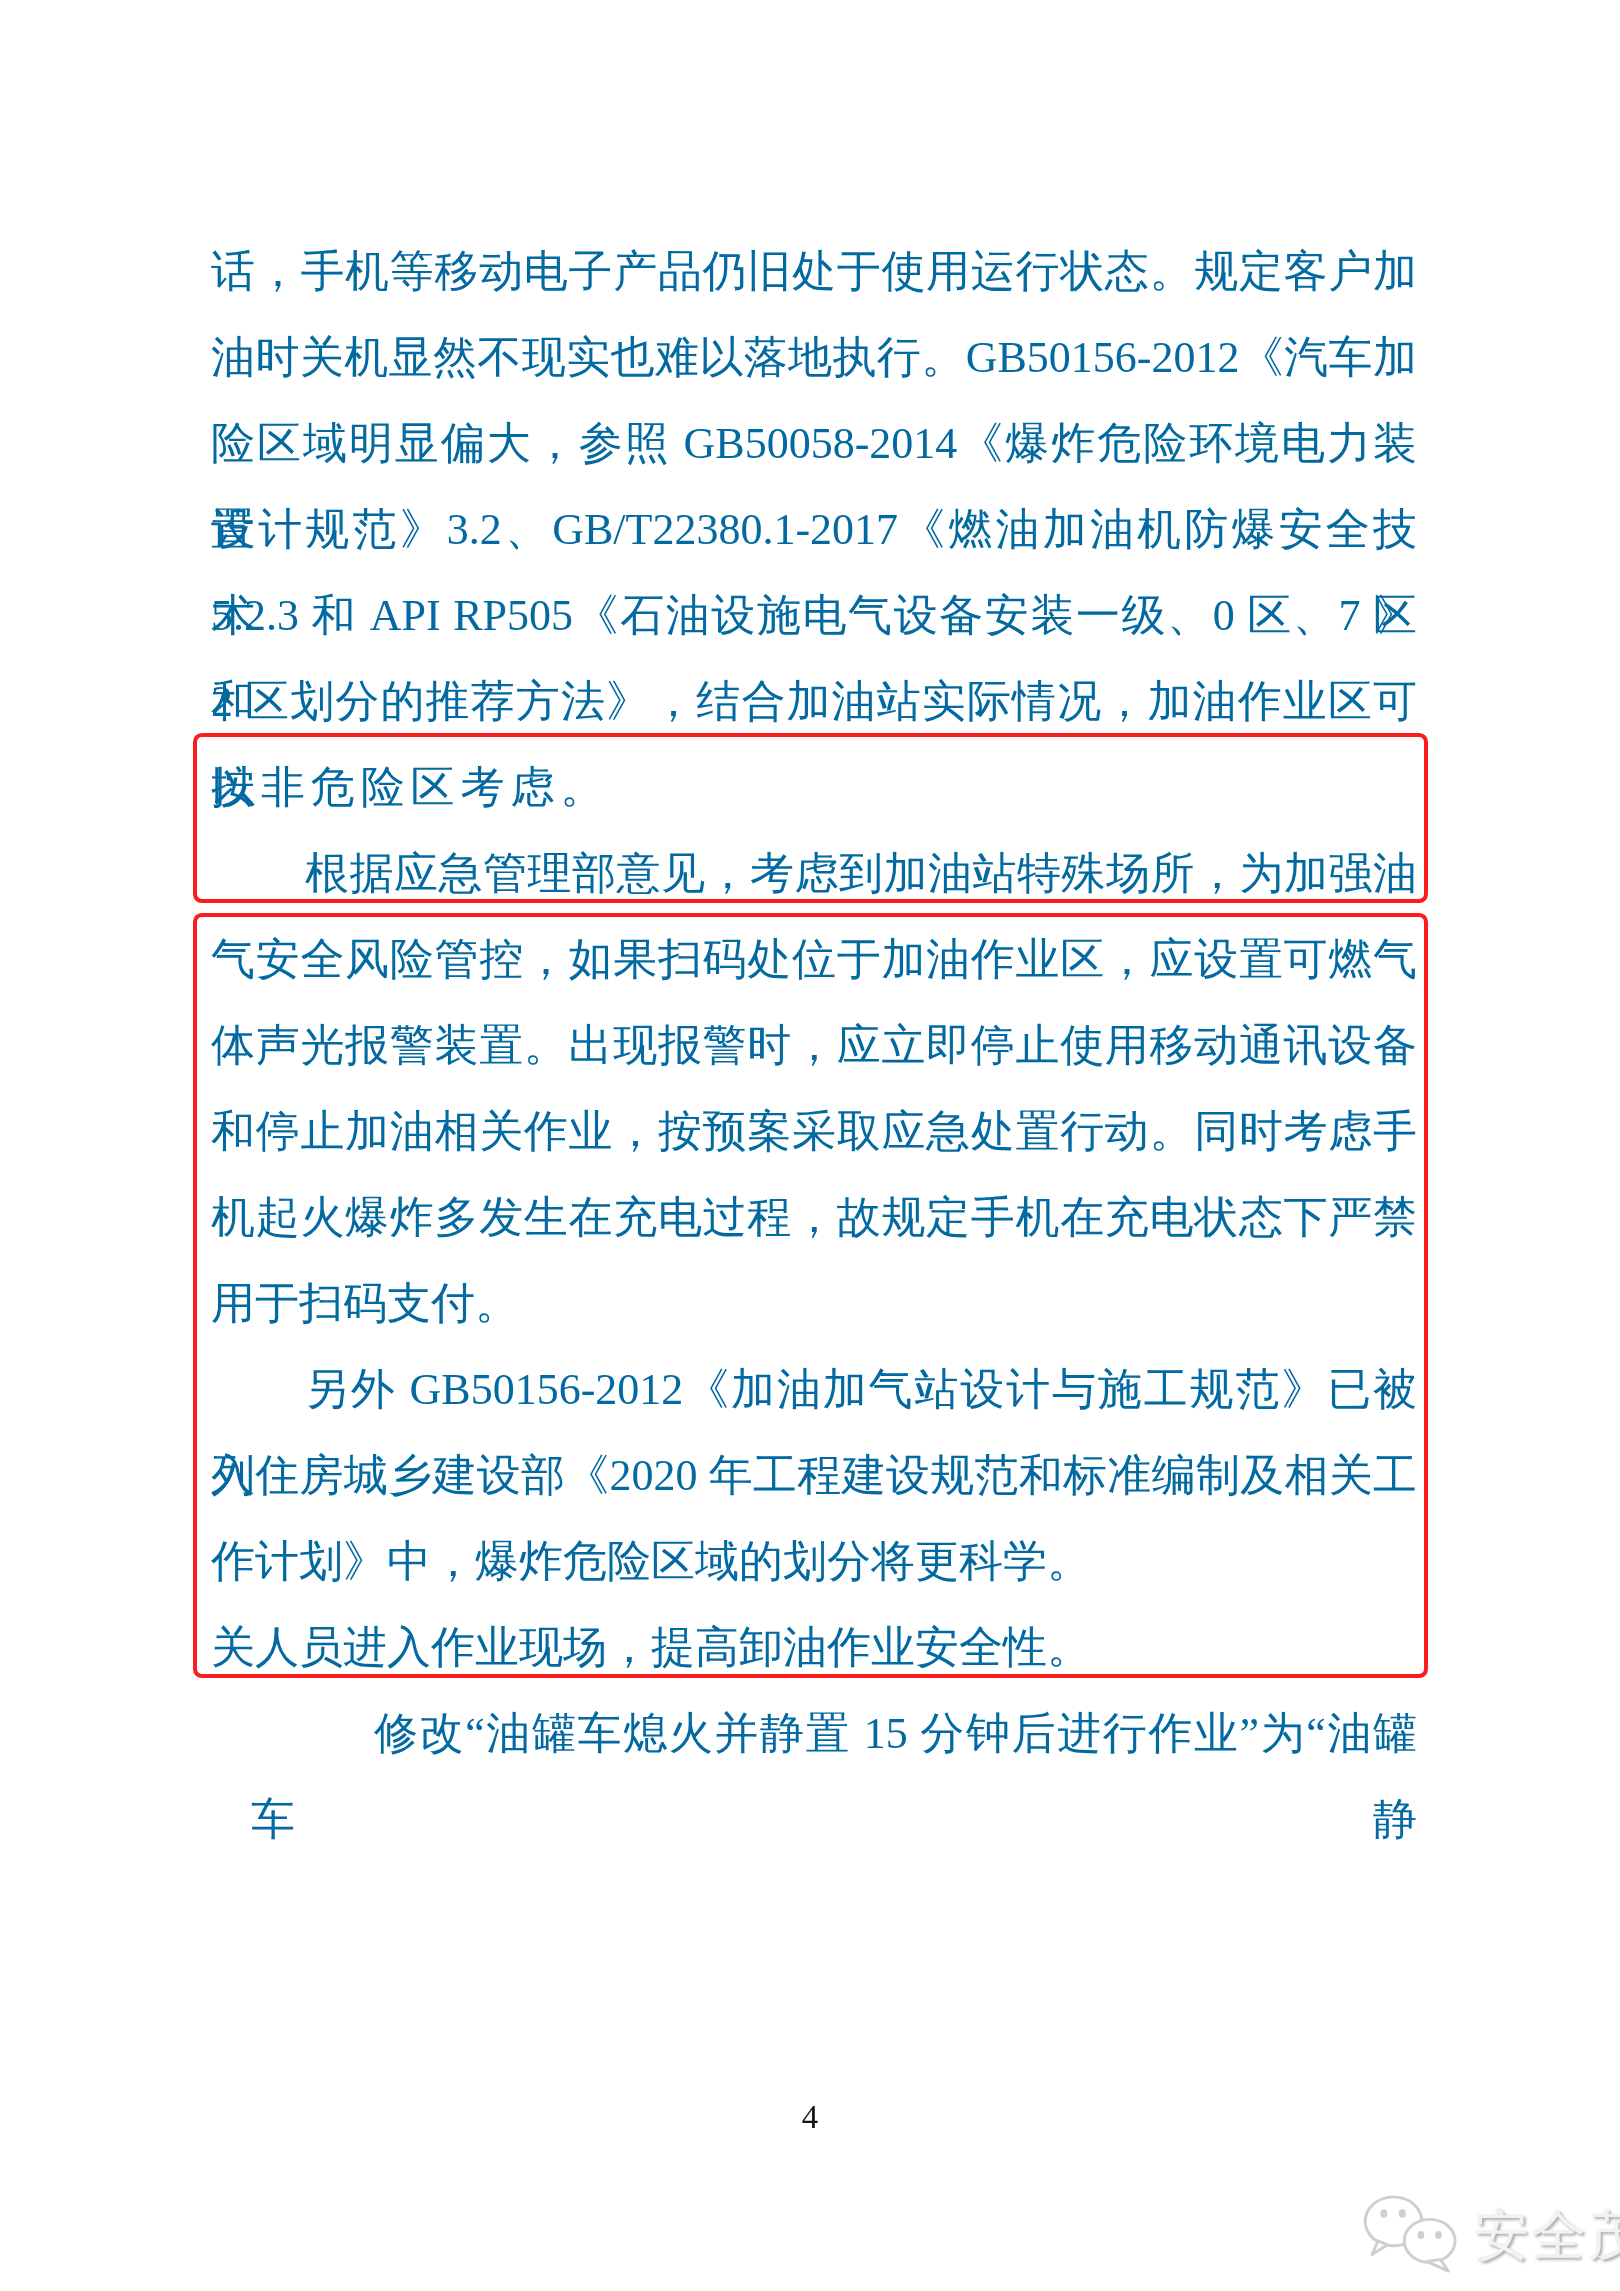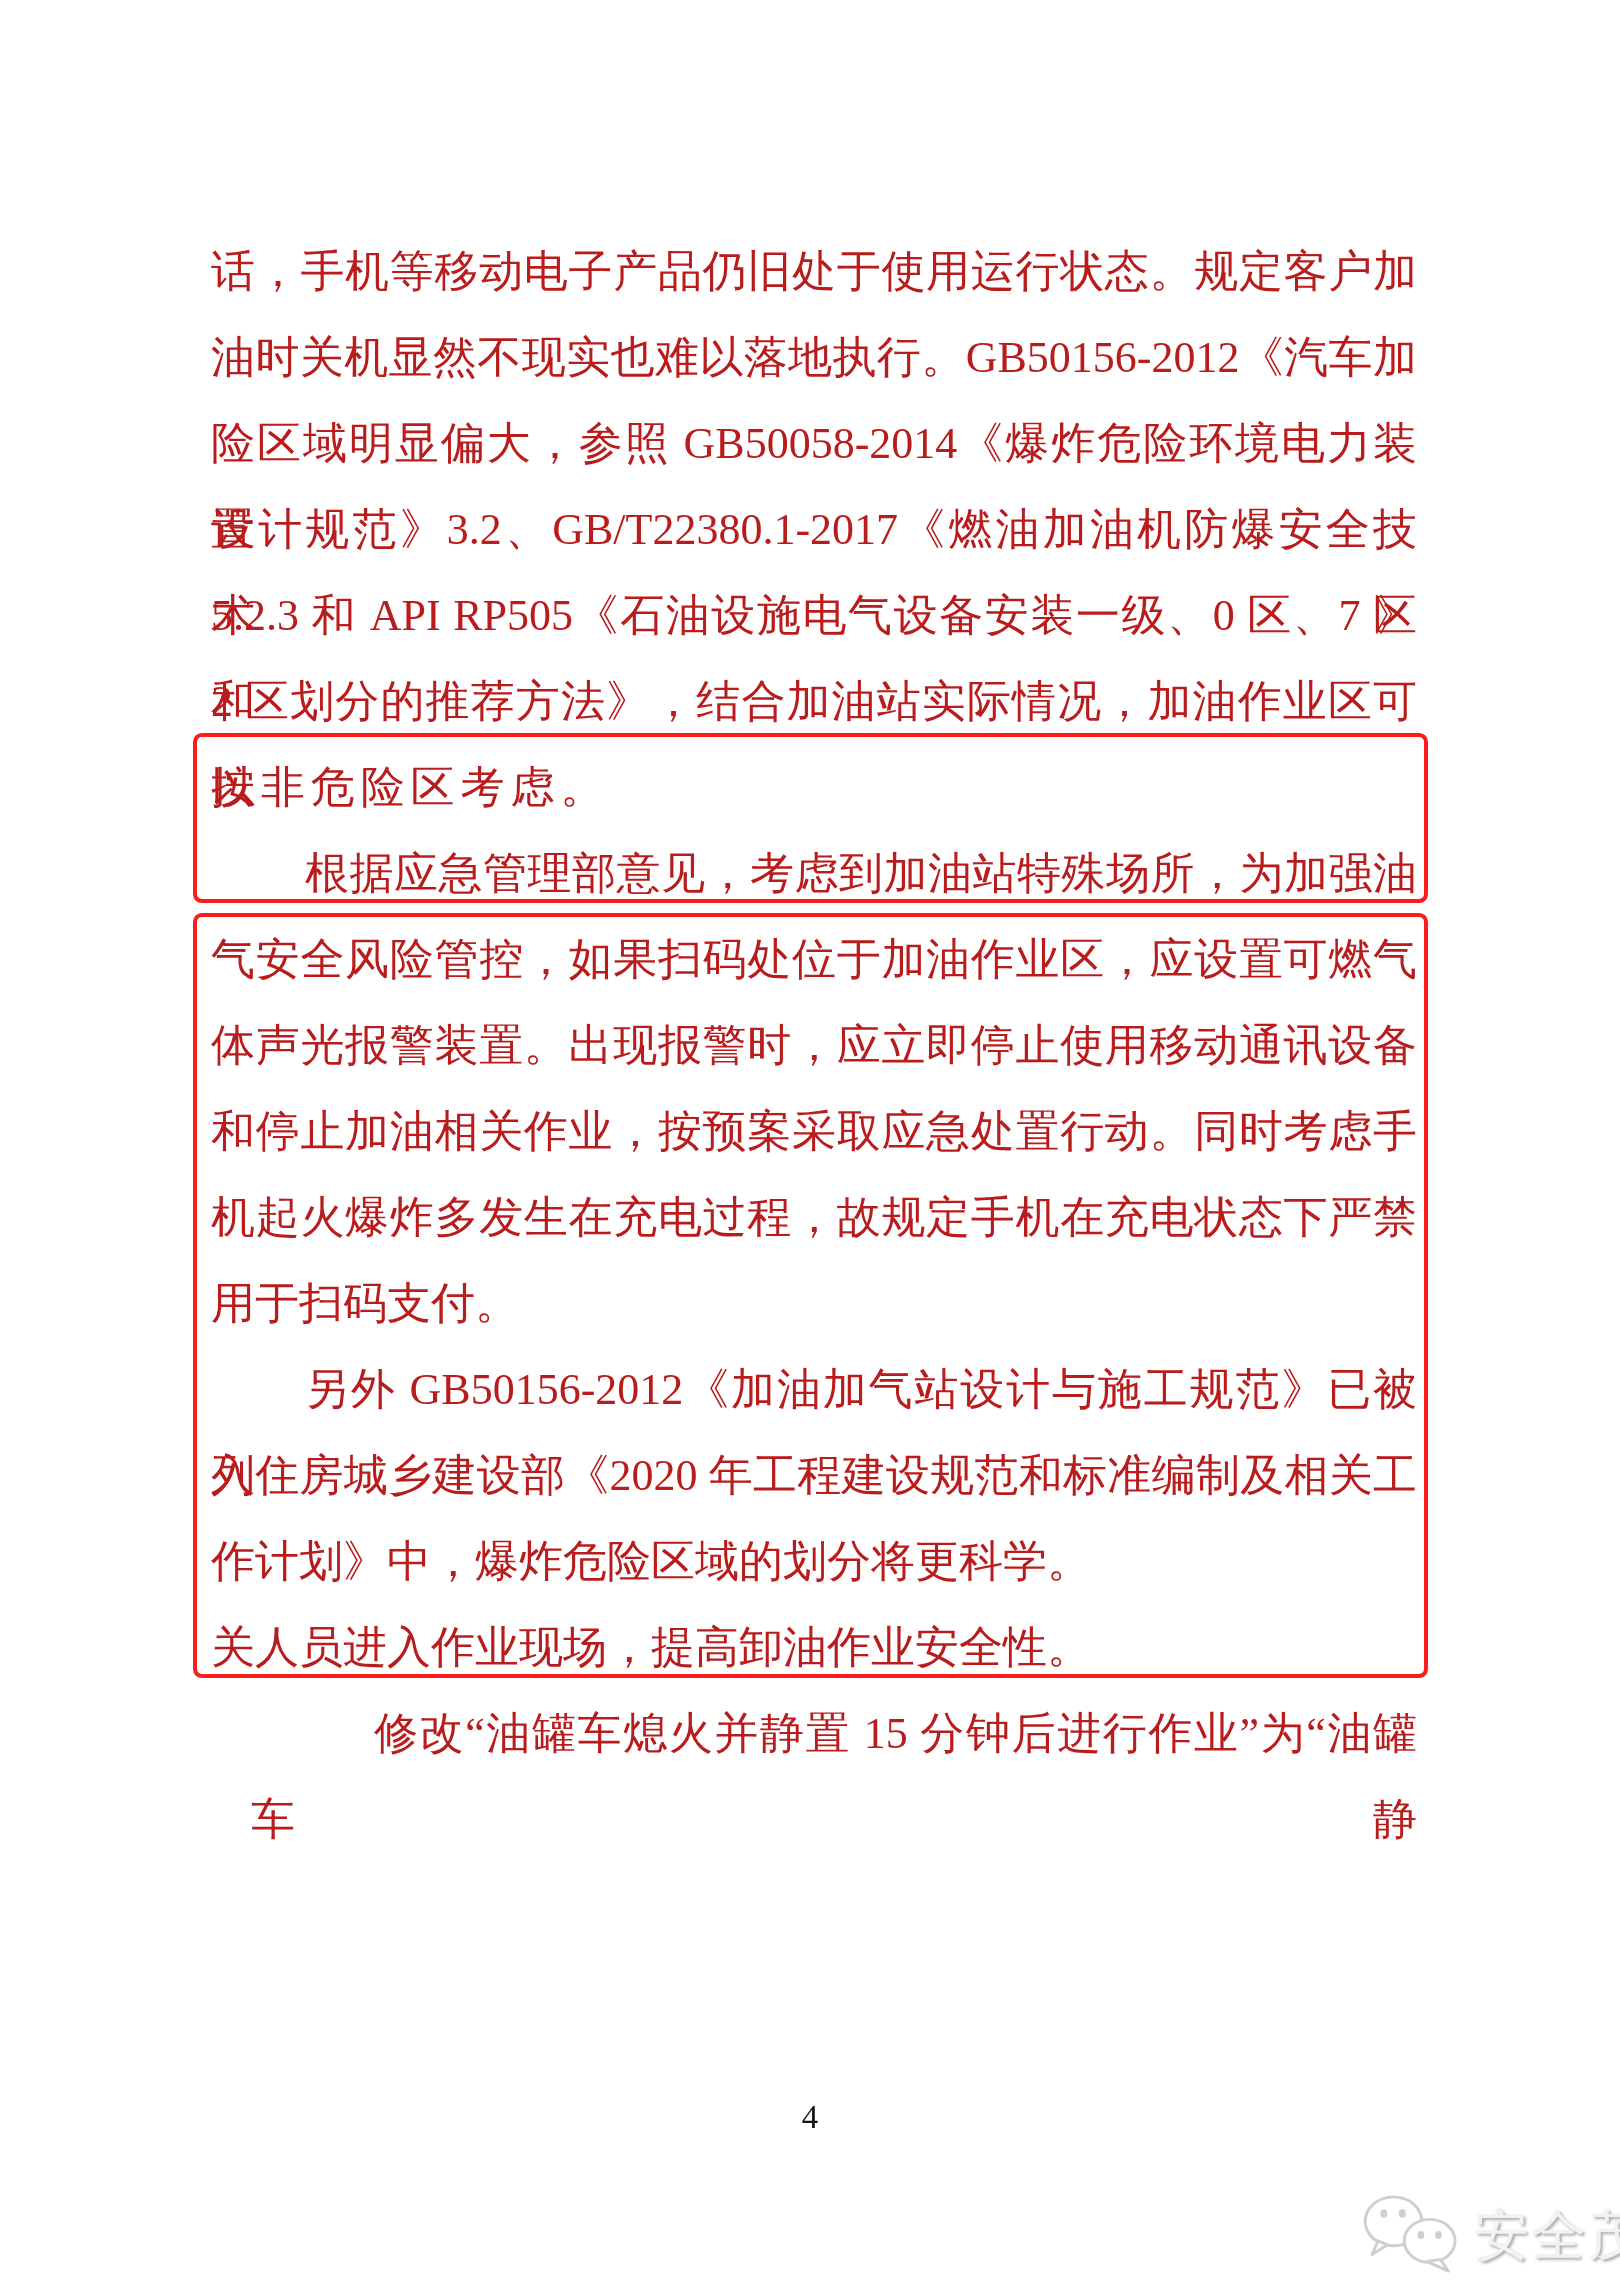--- a/index.html
+++ b/index.html
@@ -15,21 +15,21 @@
   .text-col{
     position:absolute;
     left:211px;top:229px;width:1206px;
     z-index:1;
   }
   .line{
     height:86px;
     line-height:86px;
     font-size:44px;
     white-space:nowrap;
-    color:#b91c1c;
+    color:#0369a1;
   }
   .j{
     white-space:normal;
     text-align:justify;
     text-align-last:justify;
   }
   .indent{ text-indent:94px; }
   .indent-lg{ text-indent:123px;margin-left:40px; }
   .sp{ letter-spacing:5.9px; }
 

